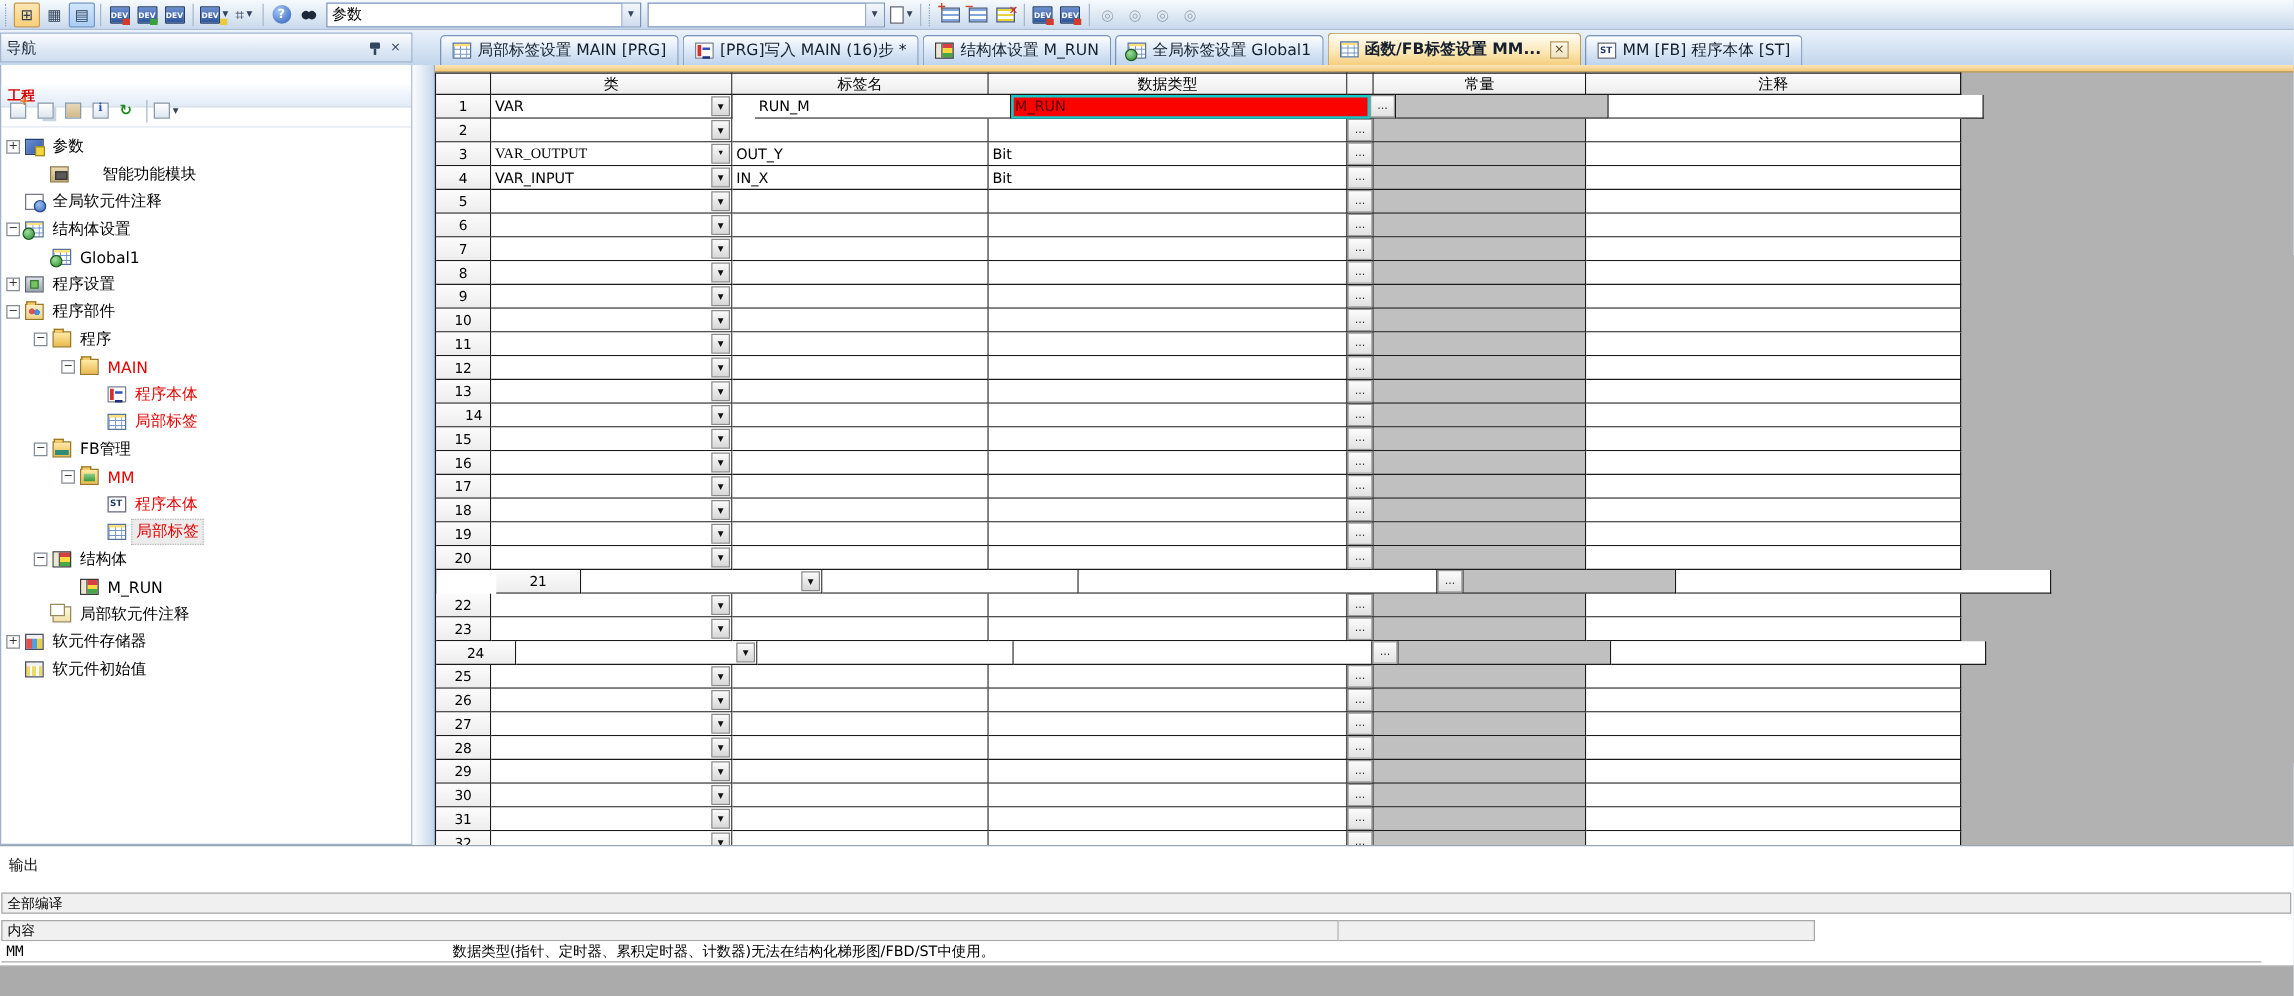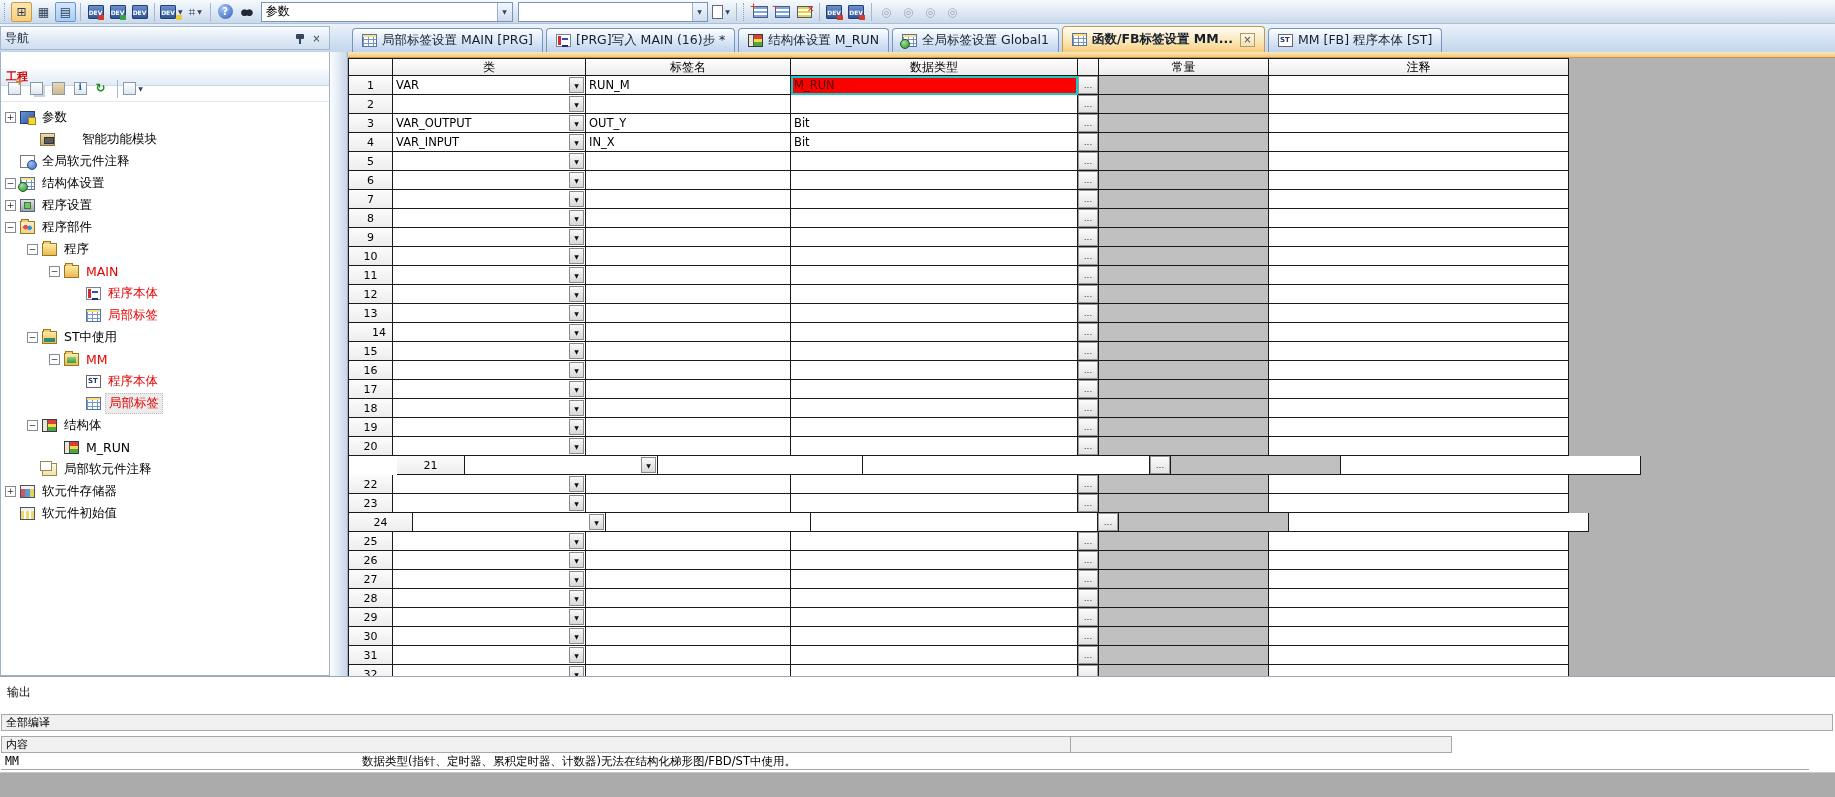--- a/index.html
+++ b/index.html
@@ -328,20 +328,25 @@
         <div class="titem" style="padding-left: 4px;">
           <span class="texp none"></span>
           <span class="ti doccmt"></span>
           <span class="tlabel">全局软元件注释</span>
         </div>
         <div class="titem" style="padding-left: 4px;">
           <span class="texp">−</span>
           <span class="ti grid-tbl globe-dot"></span>
           <span class="tlabel">结构体设置</span>
         </div>
+        <div class="titem" style="padding-left: 26px;">
+          <span class="texp none"></span>
+          <span class="ti grid-tbl globe-dot"></span>
+          <span class="tlabel">Global1</span>
+        </div>
         <div class="titem" style="padding-left: 4px;">
           <span class="texp">+</span>
           <span class="ti monitor"></span>
           <span class="tlabel">程序设置</span>
         </div>
         <div class="titem" style="padding-left: 4px;">
           <span class="texp">−</span>
           <span class="ti folder parts"></span>
           <span class="tlabel">程序部件</span>
         </div>
@@ -361,21 +366,21 @@
           <span class="tlabel red">程序本体</span>
         </div>
         <div class="titem" style="padding-left: 70px;">
           <span class="texp none"></span>
           <span class="ti grid-tbl"></span>
           <span class="tlabel red">局部标签</span>
         </div>
         <div class="titem" style="padding-left: 26px;">
           <span class="texp">−</span>
           <span class="ti folder fb"></span>
-          <span class="tlabel">ST中使用</span>
+          <span class="tlabel">FB管理</span>
         </div>
         <div class="titem" style="padding-left: 48px;">
           <span class="texp">−</span>
           <span class="ti folder mm"></span>
           <span class="tlabel red">MM</span>
         </div>
         <div class="titem" style="padding-left: 70px;">
           <span class="texp none"></span>
           <span class="ti stdoc"></span>
           <span class="tlabel red">程序本体</span>
@@ -426,21 +431,21 @@
           <div class="cell" style="width: 21px; flex: 0 0 auto;"></div>
           <div class="cell" style="width: 170px; flex: 0 0 auto;">常量</div>
           <div class="cell" style="width: 300px; flex: 0 0 auto;">注释</div>
         </div>
         <div class="lrow">
           <div class="cell rno" style="width: 44px; flex: 0 0 auto;">1</div>
           <div class="cell" style="width: 193px; flex: 0 0 auto;">
             <span>VAR</span>
             <span class="ddbtn">▼</span>
           </div>
-          <div class="cell" style="width: 205px; flex: 0 0 auto;">RUN_M</div>
+          <div class="cell" style="width: 205px; flex: 0 0 auto; margin-left: 18px;">RUN_M</div>
           <div class="cell error" style="width: 287px; flex: 0 0 auto;">M_RUN</div>
           <div class="cell dots" style="width: 21px; flex: 0 0 auto;">
             <div class="dotbtn">...</div>
           </div>
           <div class="cell const" style="width: 170px; flex: 0 0 auto;"></div>
           <div class="cell" style="width: 300px; flex: 0 0 auto;"></div>
         </div>
         <div class="lrow">
           <div class="cell rno" style="width: 44px; flex: 0 0 auto;">2</div>
           <div class="cell" style="width: 193px; flex: 0 0 auto;">
@@ -450,21 +455,21 @@
           <div class="cell" style="width: 205px; flex: 0 0 auto;"></div>
           <div class="cell" style="width: 287px; flex: 0 0 auto;"></div>
           <div class="cell dots" style="width: 21px; flex: 0 0 auto;">
             <div class="dotbtn">...</div>
           </div>
           <div class="cell const" style="width: 170px; flex: 0 0 auto;"></div>
           <div class="cell" style="width: 300px; flex: 0 0 auto;"></div>
         </div>
         <div class="lrow">
           <div class="cell rno" style="width: 44px; flex: 0 0 auto;">3</div>
-          <div class="cell" style="width: 193px; flex: 0 0 auto;">
+          <div class="cell" style="width: 193px; flex: 0 0 auto; font-family: Liberation Serif, serif;">
             <span>VAR_OUTPUT</span>
             <span class="ddbtn">▼</span>
           </div>
           <div class="cell" style="width: 205px; flex: 0 0 auto;">OUT_Y</div>
           <div class="cell" style="width: 287px; flex: 0 0 auto;">Bit</div>
           <div class="cell dots" style="width: 21px; flex: 0 0 auto;">
             <div class="dotbtn">...</div>
           </div>
           <div class="cell const" style="width: 170px; flex: 0 0 auto;"></div>
           <div class="cell" style="width: 300px; flex: 0 0 auto;"></div>

